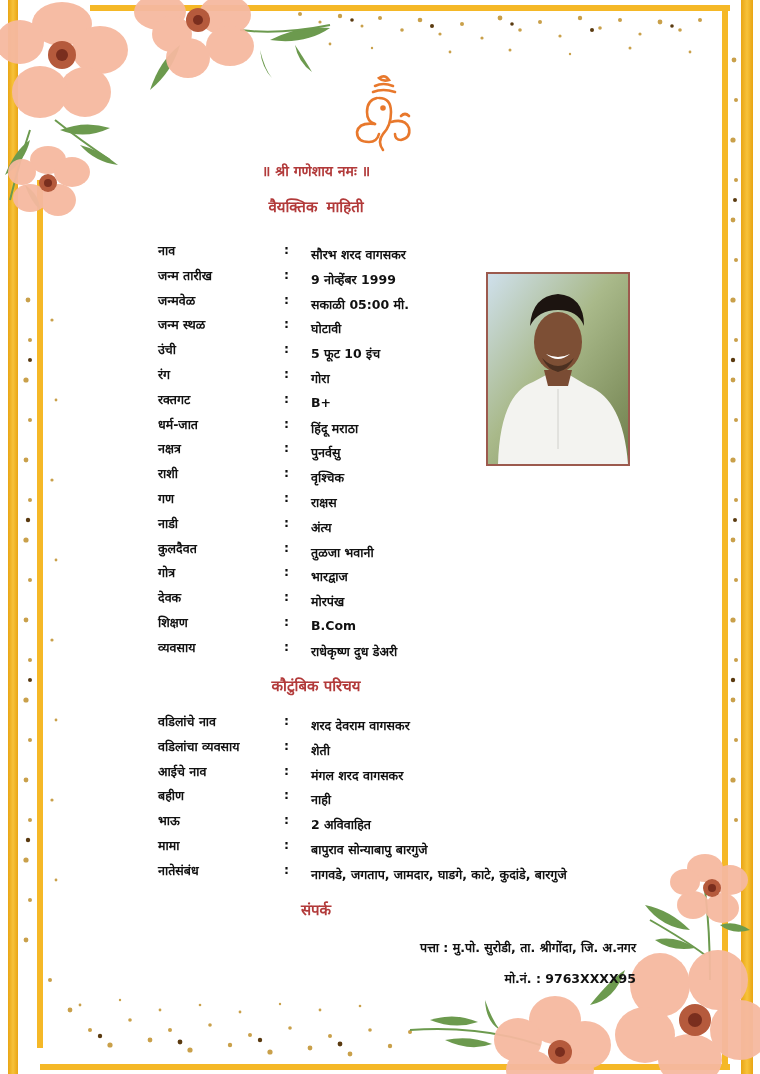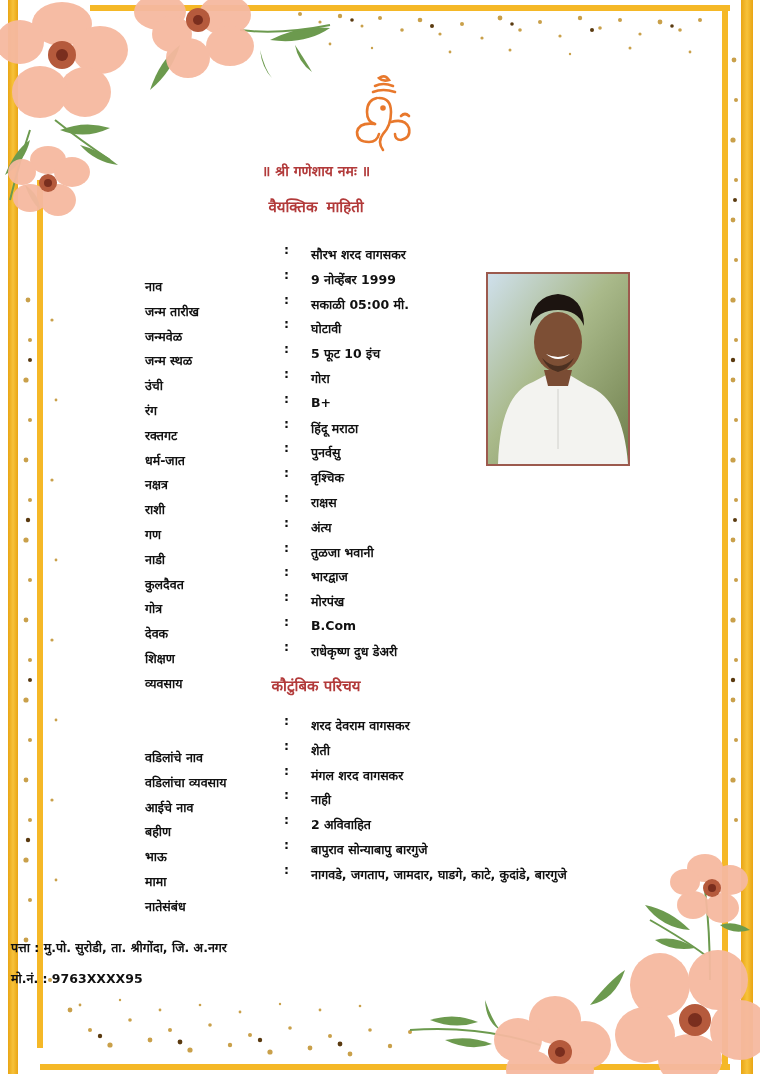--- a/index.html
+++ b/index.html
@@ -21,29 +21,29 @@
   .logo { position:absolute; left:349px; top:72px; width:68px; height:84px; }
 
   .title-line { position:absolute; left:0; width:632px; text-align:center; color:#b23a3a; font-weight:bold; }
   .t-shloka { top:161px; font-size:14px; }
   .t-personal { top:196px; font-size:15px;font-family:Liberation Mono, monospace; }
   .t-family { top:675px; font-size:15px; }
   .t-contact { top:899px; font-size:15px; }
 
   .rows { position:absolute; left:142px; width:480px; }
   .row { position:relative; height:24.8px; font-size:12.5px; font-weight:bold; color:#111; white-space:nowrap; }
-  .row .lbl { position:absolute; left:3px; top:0;margin-top:36px; }
+  .row .lbl { position:absolute; left:16px; top:0; }
   .row .colon { position:absolute; left:142px; top:0; }
   .row .val { position:absolute; left:169px; top:4px; }
   .personal-rows { top:242px; }
   .family-rows { top:713px; }
 
   .photo { position:absolute; left:486px; top:272px; width:144px; height:194px; border:2px solid #9c5a4e; box-sizing:border-box; overflow:hidden; background:linear-gradient(160deg,#c8d9e6 0%,#b9c9a6 35%,#8fa56a 60%,#7f8f5a 100%); }
 
-  .contact { position:absolute; left:11px; width:636px; text-align:left; font-size:12.5px; font-weight:bold; color:#111; }
+  .contact { position:absolute; left:0; width:636px; text-align:right; font-size:12.5px; font-weight:bold; color:#111; }
   .c-addr { top:939px; }
   .c-phone { top:964px;margin-top:6px; }
 
   .flower { position:absolute; }
 </style>
 </head>
 <body>
 
 <div class="page">
 
@@ -429,16 +429,17 @@
         <span class="colon">:</span>
         <span class="val">बापुराव सोन्याबापु बारगुजे</span>
       </div>
     <div class="row">
         <span class="lbl">नातेसंबंध</span>
         <span class="colon">:</span>
         <span class="val">नागवडे, जगताप, जामदार, घाडगे, काटे, कुदांडे, बारगुजे</span>
       </div>
   </div>
 
+  <div class="title-line t-contact">संपर्क</div>
   <div class="contact c-addr">पत्ता : मु.पो. सुरोडी, ता. श्रीगोंदा, जि. अ.नगर</div>
   <div class="contact c-phone">मो.नं. : 9763XXXX95</div>
 
 </div>
 
 </body></html>

